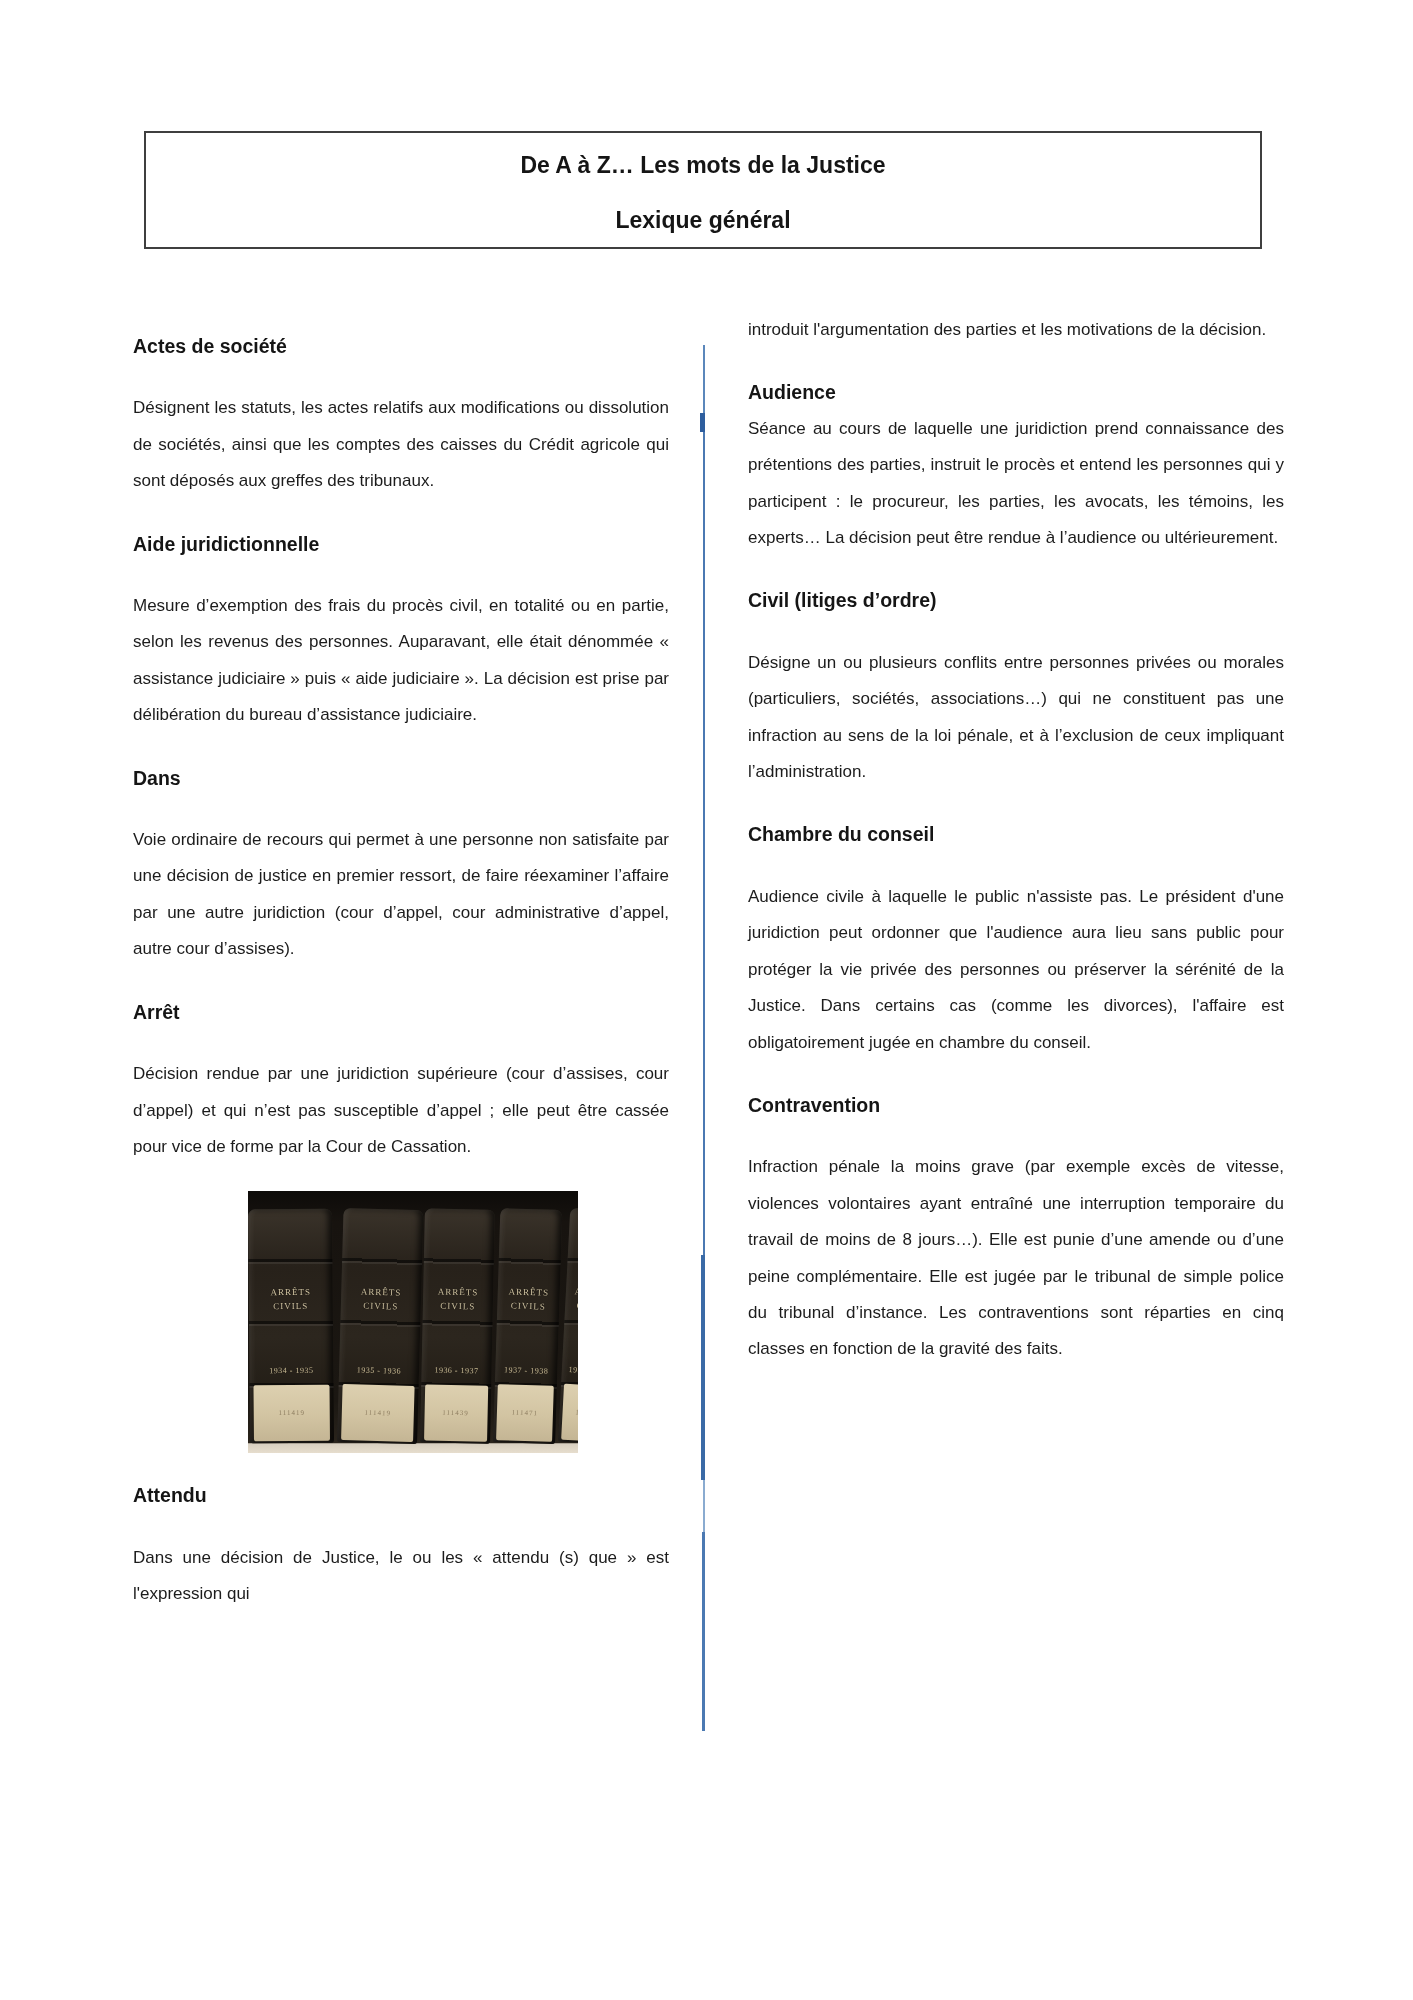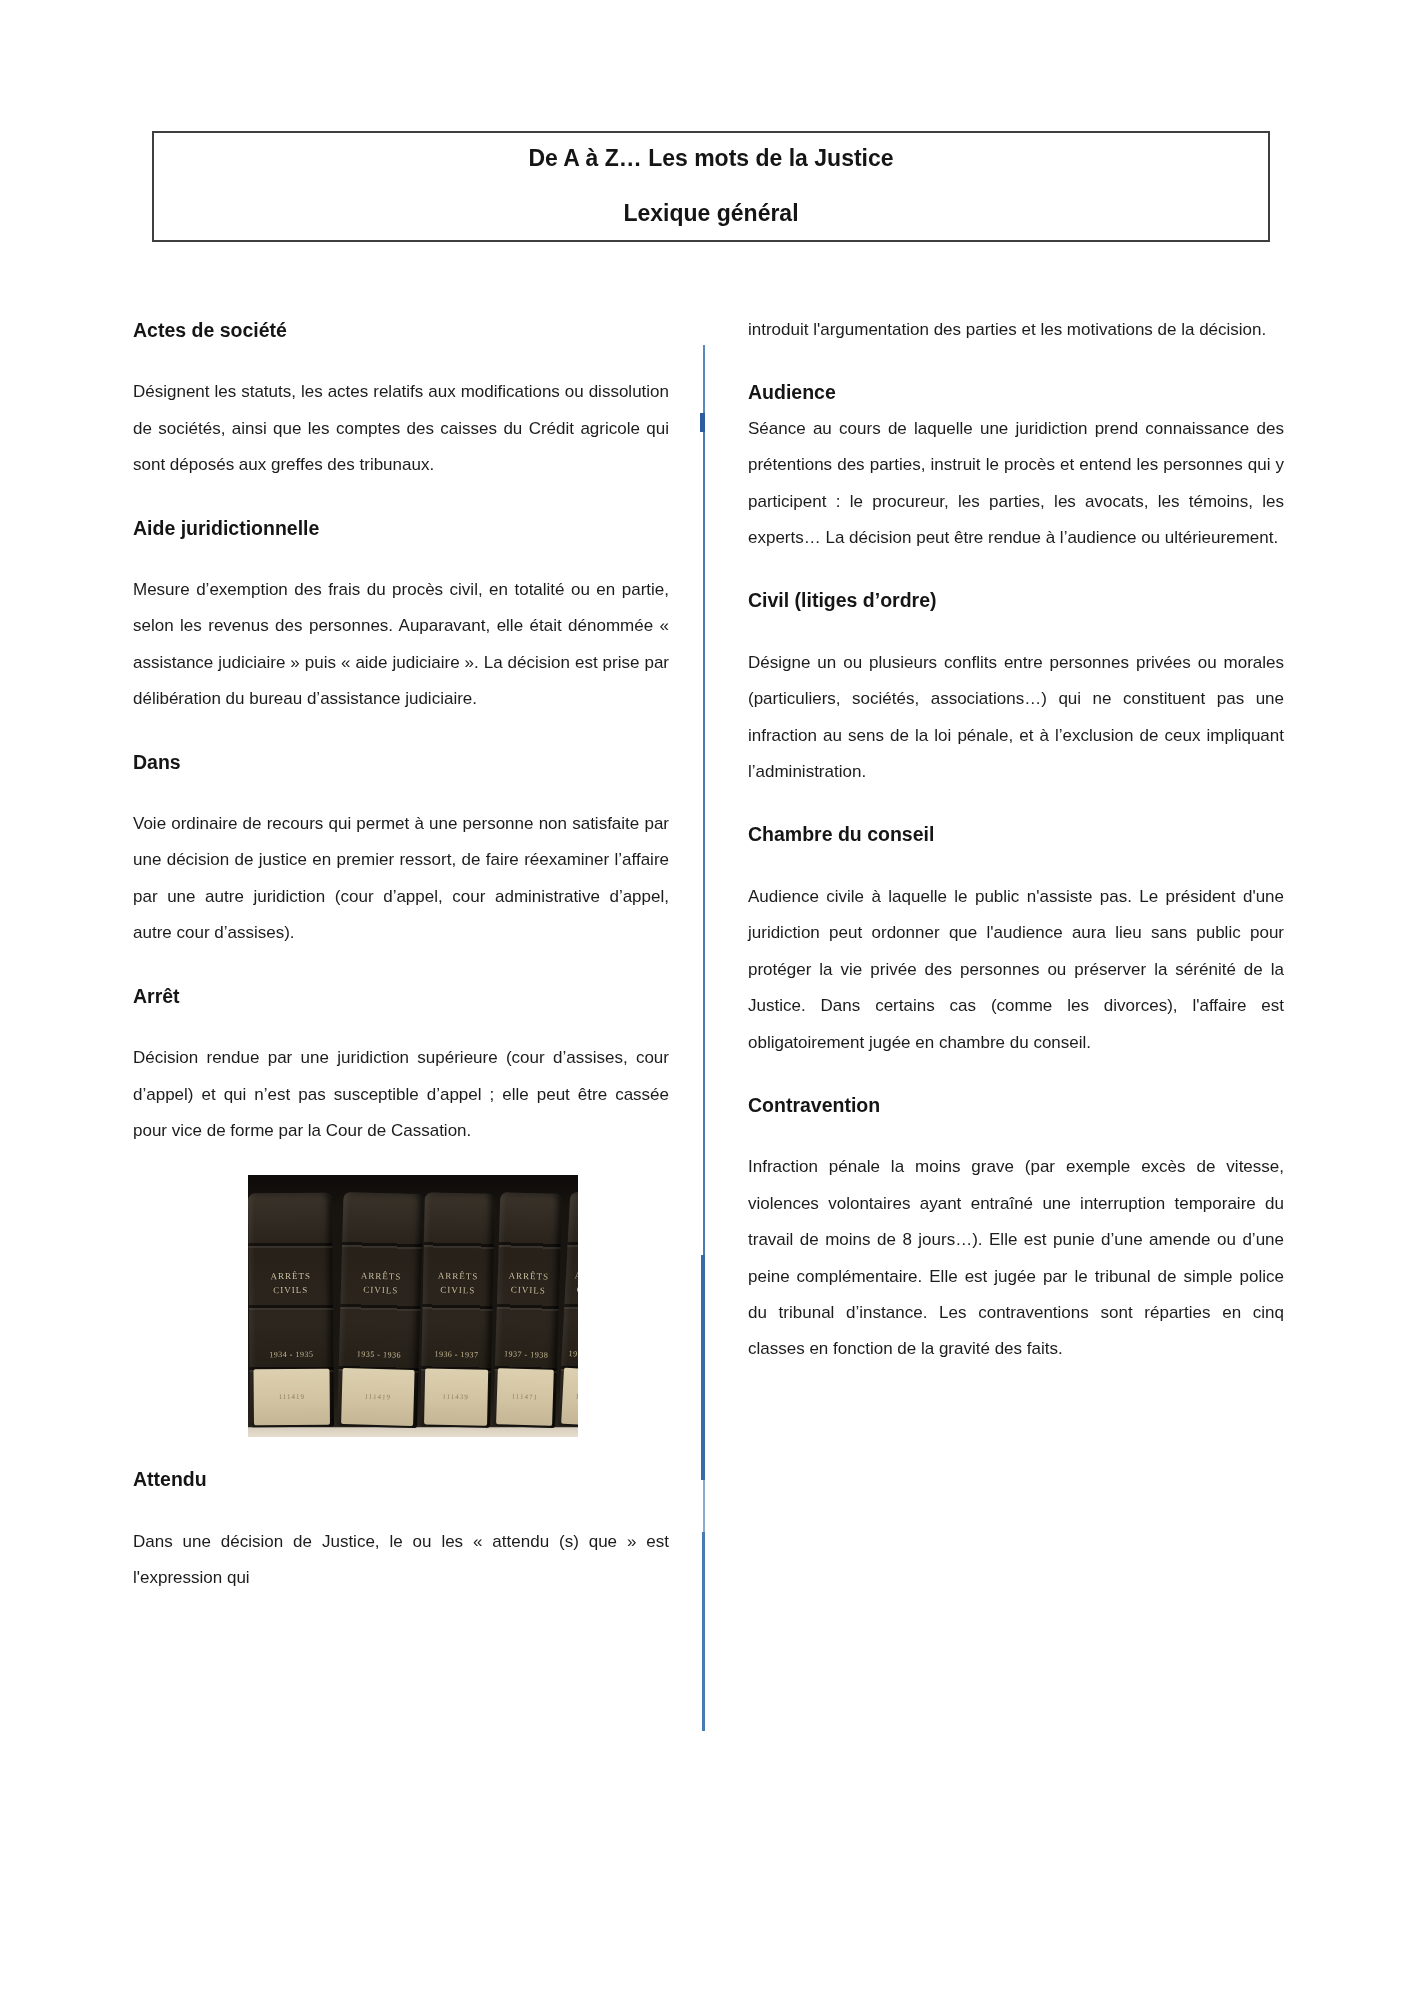--- a/index.html
+++ b/index.html
@@ -6,35 +6,35 @@
   .page{
     position:relative;
     width:1413px;height:2000px;
     background:#ffffff;
     font-family:"Liberation Sans", sans-serif;
     color:#1c1c1c;
     overflow:hidden;
   }
   
   .title-box{
-    position:absolute;left:152px;top:131px;width:1114px;height:96px;
+    position:absolute;left:144px;top:131px;width:1114px;height:96px;
     border:2px solid #3f3f3f;
     text-align:center;
-    padding-top:11px;box-sizing:content-box;
+    padding-top:18px;box-sizing:content-box;
   }
   .doc-title{font-size:23px;font-weight:bold;line-height:28px;color:#151515;}
   .doc-subtitle{font-size:23px;font-weight:bold;line-height:28px;margin-top:27px;color:#151515;}
 
   
   .col{position:absolute;top:312px;width:536px;}
   .col-left{left:133px;}
   .col-right{left:748px;}
   .col h3{
     font-size:19.5px;line-height:36.4px;font-weight:bold;
-    margin:0 0 26px 0;color:#151515;
+    margin:16px 0 26px 0;color:#151515;
   }
   .col p{
     font-size:17px;line-height:36.4px;
     text-align:justify;
     margin:0 0 26px 0;
   }
   .section.tight h3{margin-bottom:0;}
 
   
   .divider-seg{position:absolute;}

